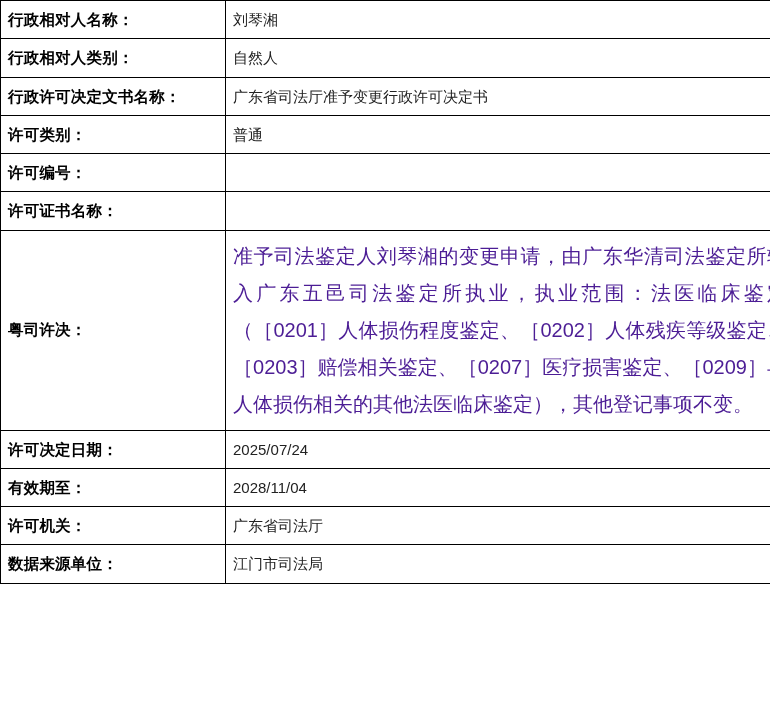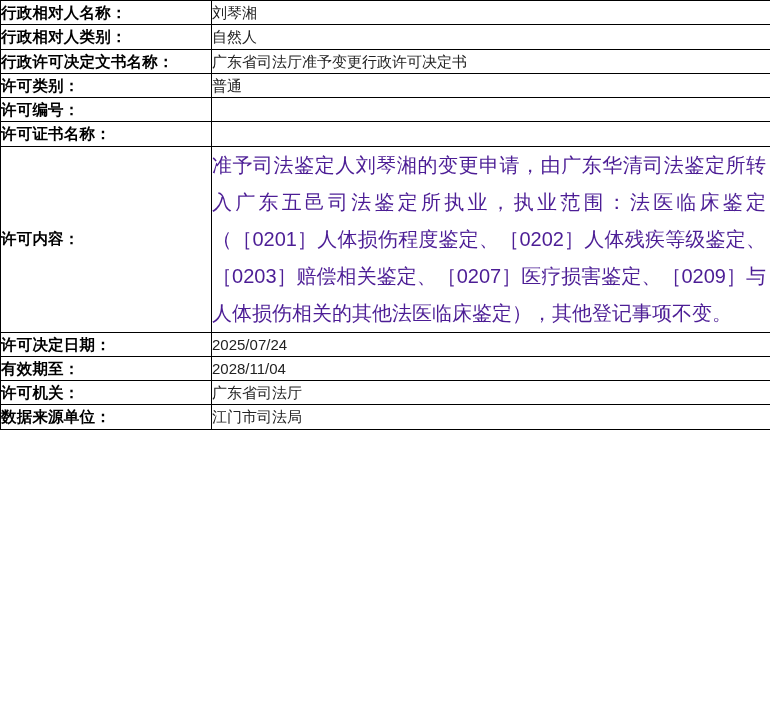--- a/index.html
+++ b/index.html
@@ -19,21 +19,21 @@
     overflow: hidden;
   }
   table.info-table {
     border-collapse: collapse;
     width: 770px;
     table-layout: fixed;
   }
   table.info-table td {
     border: 1px solid #000000;
     vertical-align: middle;
-    padding: 0;
+    padding: 7px;
   }
   td.label-cell {
     width: 210px;
     padding: 8px 10px 8px 8px;
     font-size: 15.5px;
     font-weight: bold;
     color: #000000;
     letter-spacing: 0.2px;
     line-height: 1.5;
     white-space: nowrap;
@@ -110,21 +110,21 @@
       </tr>
 
       <tr>
         <td class="label-cell">许可证书名称：</td>
         <td class="value-cell">
             <span class="value-text empty-value"></span>
           </td>
       </tr>
 
       <tr class="content-row">
-        <td class="label-cell">许可内容：</td>
+        <td class="label-cell">粤司许决：</td>
         <td class="value-cell">
             <span class="content-value">准予司法鉴定人刘琴湘的变更申请，由广东华清司法鉴定所转入广东五邑司法鉴定所执业，执业范围：法医临床鉴定（［0201］人体损伤程度鉴定、［0202］人体残疾等级鉴定、［0203］赔偿相关鉴定、［0207］医疗损害鉴定、［0209］与人体损伤相关的其他法医临床鉴定），其他登记事项不变。</span>
           </td>
       </tr>
 
       <tr>
         <td class="label-cell">许可决定日期：</td>
         <td class="value-cell">
             <span class="value-text">2025/07/24</span>
           </td>

